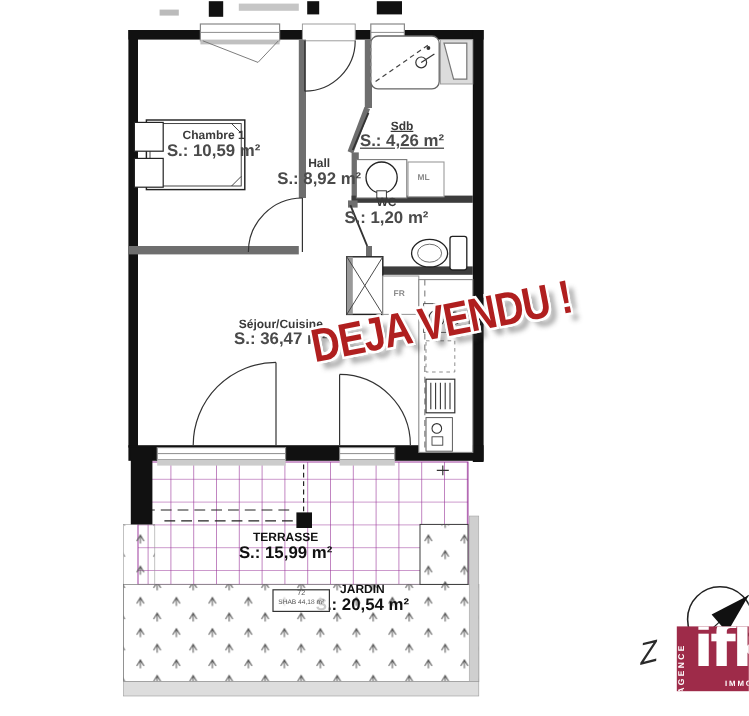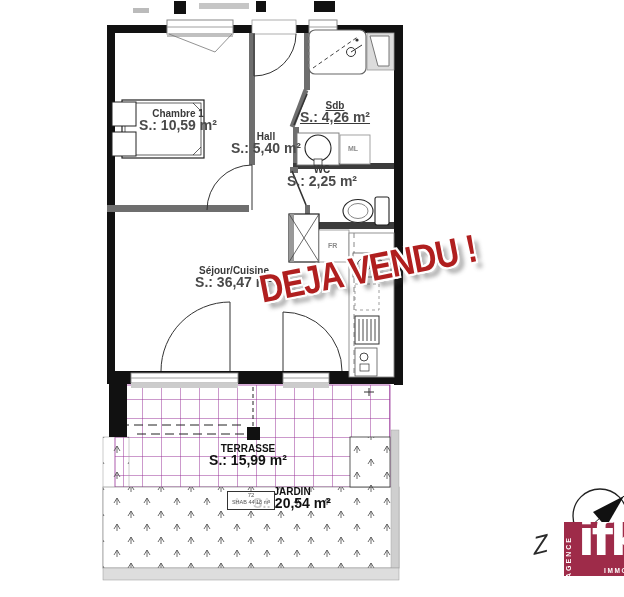--- a/index.html
+++ b/index.html
@@ -210,39 +210,39 @@
       <polygon points="577,496 546,512 559,527" fill="#111"></polygon>
     </g>
   </svg>
 
   <div class="lbl" style="left:71px;top:108px;">
     <div class="rname">Chambre 1</div>
     <div class="rarea">S.: 10,59 m²</div>
   </div>
   <div class="lbl" style="left:159px;top:131px;text-align:center;">
     <div class="rname">Hall</div>
-    <div class="rarea">S.: 5,40 m²</div>
+    <div class="rarea">S.: 8,92 m²</div>
   </div>
   <div class="lbl" style="left:228px;top:100px;text-decoration:underline;">
     <div class="rname">Sdb</div>
     <div class="rarea">S.: 4,26 m²</div>
   </div>
   <div class="lbl" style="left:215px;top:164px;text-align:center;">
     <div class="rname">WC</div>
-    <div class="rarea">S.: 2,25 m²</div>
+    <div class="rarea">S.: 1,20 m²</div>
   </div>
   <div class="lbl" style="left:127px;top:265px;">
     <div class="rname">Séjour/Cuisine</div>
     <div class="rarea">S.: 36,47 m²</div>
   </div>
-  <div class="lbl tdark" style="left:141px;top:443px;">
+  <div class="lbl tdark" style="left:131px;top:443px;">
     <div class="rname">TERRASSE</div>
     <div class="rarea">S.: 15,99 m²</div>
   </div>
-  <div class="lbl tdark" style="left:185px;top:486px;">
+  <div class="lbl tdark" style="left:195px;top:486px;">
     <div class="rname">JARDIN</div>
     <div class="rarea">S.: 20,54 m²</div>
   </div>
 
   <div class="applbl" style="left:301px;top:145px;">ML</div>
   <div class="applbl" style="left:281px;top:242px;">FR</div>
 
   <div class="unit-tag">
     <div class="unit-num">72</div>
     <div class="unit-shab">SHAB 44,18 m²</div>

